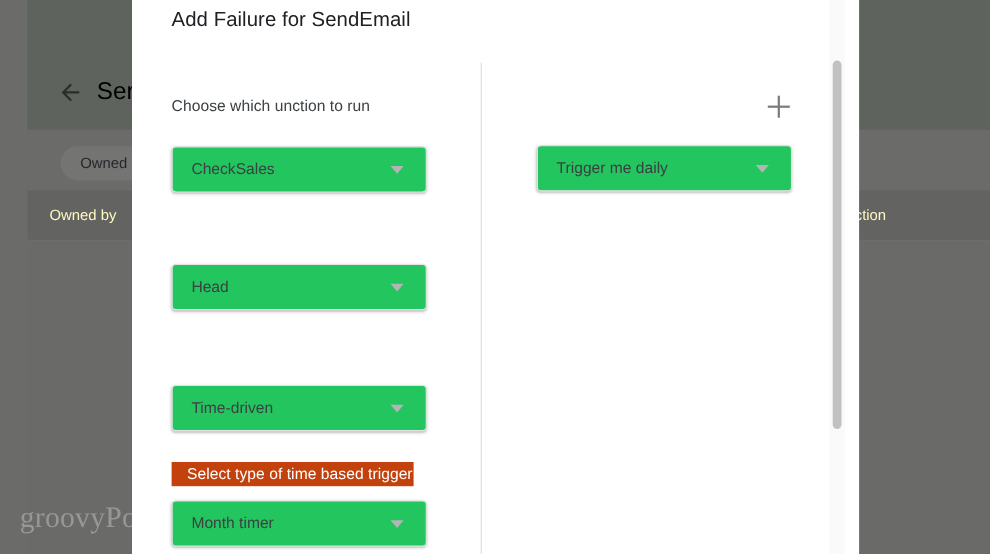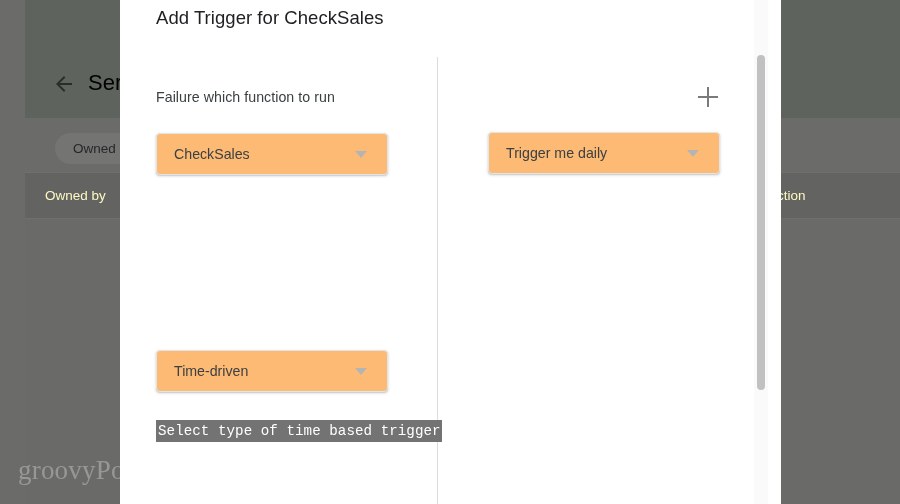--- a/index.html
+++ b/index.html
@@ -118,30 +118,29 @@
   }
 
   .field-label {
     position: absolute;
     font-size: 14.2px;
     color: #3c4043;
     white-space: nowrap;
     letter-spacing: .05px;
   }
   .field-label.selected {
-    background: #737373;
+    background: #c2410c;
     color: #ffffff;
-    padding: 3px 1px 3px 2px;
-    font-family: Liberation Mono, monospace;
+    padding: 3px 1px 3px 14px;
   }
 
   .select {
     position: absolute;
     width: 232px; height: 42px;
-    background: #fdba74;
+    background: #22c55e;
     border: 1px solid #e4e4e4;
     border-radius: 4px;
     box-shadow: 0 1px 3px rgba(60,64,67,.24), 0 1px 1px rgba(60,64,67,.10);
     display: flex; align-items: center;
     cursor: pointer;
   }
   .select .value {
     margin-left: 17px;
     font-size: 14.2px;
     color: #3c4043;
@@ -206,37 +205,45 @@
     <div class="bg-th bg-th-owned">Owned by</div>
     <div class="bg-th bg-th-func">unction</div>
 
     <div class="bg-body"></div>
 
     <div class="watermark">groovyPost.com</div>
   </div>
 
   <div id="modal">
 
-    <div class="modal-title">Add Trigger for CheckSales</div>
+    <div class="modal-title">Add Failure for SendEmail</div>
 
     <div class="col-divider"></div>
 
-    <div class="field-label" style="left:36px; top:89px;">Failure which function to run</div>
+    <div class="field-label" style="left:36px; top:89px;">Choose which unction to run</div>
     <div class="select" style="left:36px; top:133px;">
       <span class="value">CheckSales</span>
       <span class="caret"></span>
     </div>
 
+    <div class="select" style="left:36px; top:240px;">
+      <span class="value">Head</span>
+      <span class="caret"></span>
+    </div>
 
     <div class="select" style="left:36px; top:350px;">
       <span class="value">Time-driven</span>
       <span class="caret"></span>
     </div>
 
     <div class="field-label selected" style="left:36px; top:420px;">Select type of time based trigger</div>
+    <div class="select" style="left:36px; top:455px;">
+      <span class="value">Month timer</span>
+      <span class="caret"></span>
+    </div>
 
     <div class="plus-icon" style="left:578px; top:87px;"></div>
 
     <div class="select" style="left:368px; top:132px;">
       <span class="value">Trigger me daily</span>
       <span class="caret"></span>
     </div>
 
     <div class="scrollbar-track"></div>
     <div class="scrollbar-thumb"></div>

